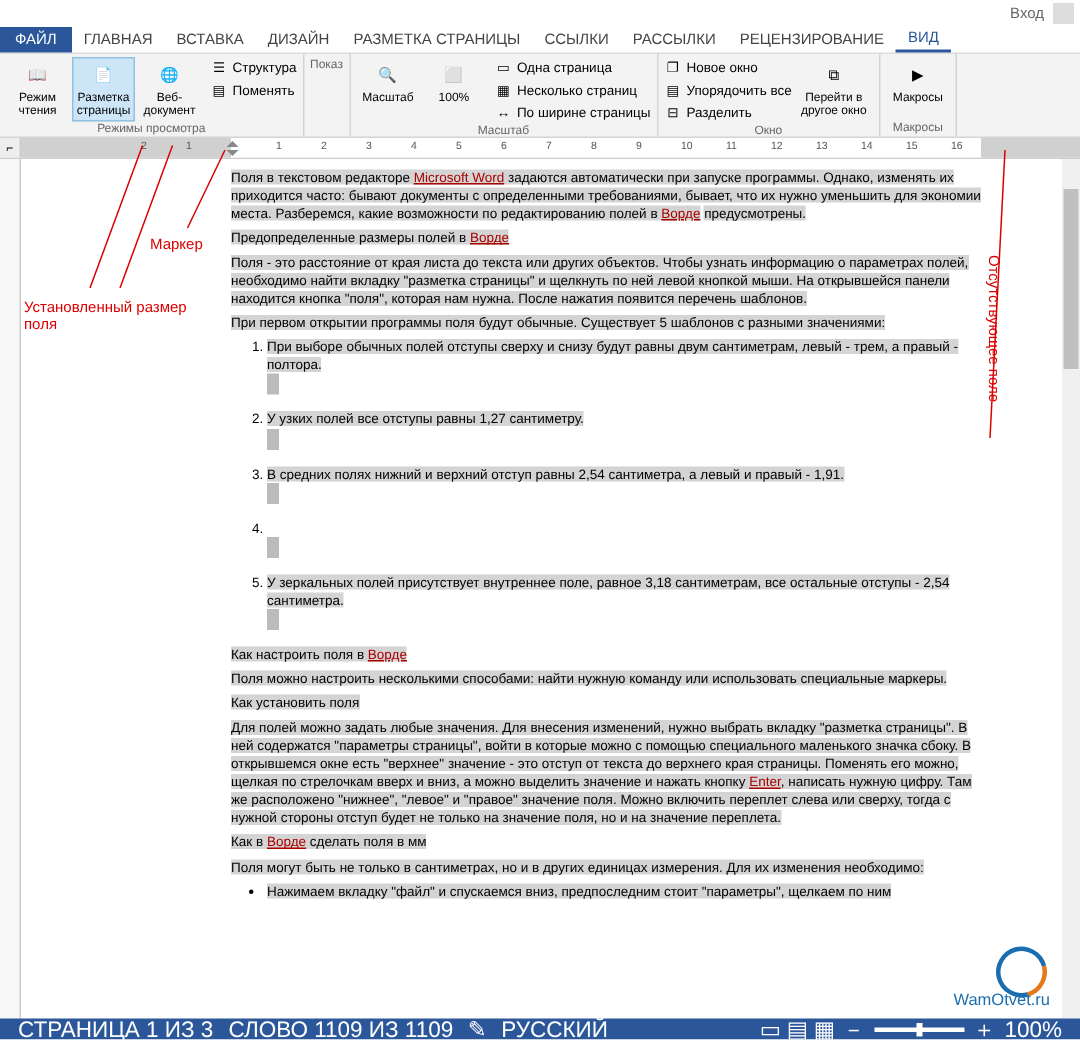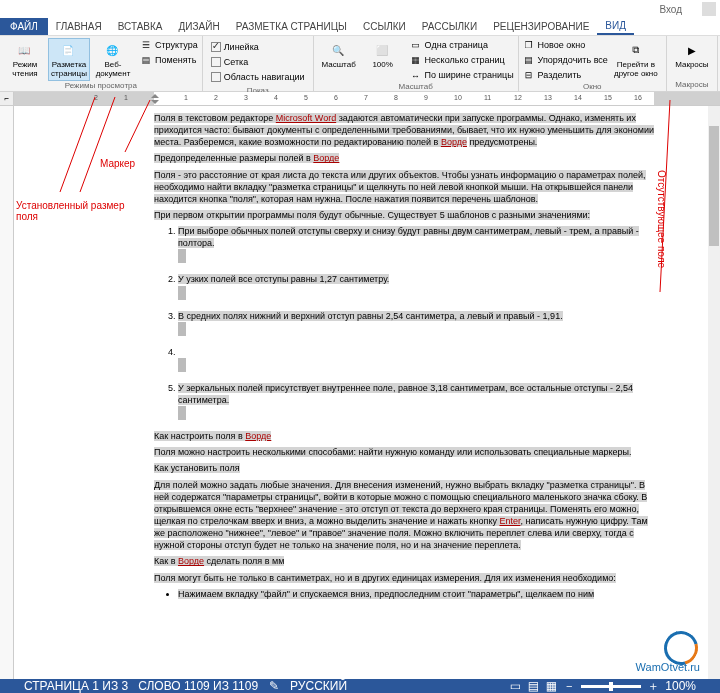--- a/index.html
+++ b/index.html
@@ -1,18 +1,18 @@
 <!DOCTYPE html>
 <html><head>
 <meta charset="utf-8">
 <style>
 * { margin: 0; padding: 0; box-sizing: border-box; font-family: "Segoe UI", Tahoma, sans-serif; }
 body { width: 720px; height: 693px; background: #fff; position: relative; overflow: hidden; font-size: 10px; }
 
-.title-bar { height: 18px; background: #fff; display: flex; justify-content: flex-end; align-items: center; padding: 0 4px; gap: 20px; color: #666; }
+.title-bar { height: 18px; background: #fff; display: flex; justify-content: flex-end; align-items: center; padding: 0 4px; gap: 6px; color: #666; }
 .title-bar .login { font-size: 10px; }
 .title-bar .avatar { width: 14px; height: 14px; background: #ddd; }
 
 .tabs { display: flex; align-items: stretch; background: #fff; height: 18px; border-bottom: 1px solid #ddd; }
 .tab-file { background: #2b579a; color: #fff; padding: 0 10px; display: flex; align-items: center; font-size: 10px; }
 .tab { padding: 0 8px; display: flex; align-items: center; font-size: 10px; color: #444; cursor: pointer; }
 .tab.active { color: #2b579a; border-bottom: 2px solid #2b579a; }
 
 .ribbon { display: flex; background: #f3f3f3; height: 56px; border-bottom: 1px solid #d4d4d4; }
 .group { border-right: 1px solid #d4d4d4; padding: 2px 4px; display: flex; flex-direction: column; justify-content: space-between; }
@@ -43,21 +43,21 @@
 .doc p, .doc li { margin-bottom: 4px; }
 .hl { background: #d4d4d4; }
 .link { color: #a00; text-decoration: underline; }
 ol.doc-list { margin-left: 24px; }
 ol.doc-list li { margin-bottom: 10px; }
 .sel-block { display: inline-block; width: 8px; height: 14px; background: #bbb; vertical-align: middle; margin-right: 4px; }
 
 .annotation { position: absolute; font-size: 10px; color: #d00; pointer-events: none; }
 .ann-line { stroke: #d00; stroke-width: 1; fill: none; }
 
-.status { position: absolute; bottom: 0; left: 0; right: 0; height: 14px; background: #2b579a; color: #fff; display: flex; align-items: center; font-size: 12px; padding: 0 24px; gap: 10px; }
+.status { position: absolute; bottom: 0; left: 0; right: 0; height: 14px; background: #2b579a; color: #fff; display: flex; align-items: center; font-size: 15px; padding: 0 12px; gap: 10px; }
 .status .right { margin-left: auto; display: flex; gap: 6px; align-items: center; }
 .status .icon { width: 12px; height: 12px; display: flex; align-items: center; justify-content: center; }
 
 .scroll-v { position: absolute; right: 0; top: 106px; bottom: 14px; width: 12px; background: #f0f0f0; }
 .scroll-thumb { position: absolute; left: 1px; right: 1px; top: 20px; height: 120px; background: #c0c0c0; }
 
 .watermark { position: absolute; right: 20px; bottom: 20px; font-size: 11px; color: #1a6eb0; }
 .watermark-ring { position:absolute; right:22px; bottom:28px; width:34px; height:34px; border:3px solid; border-color:#1a6eb0 #e67817 #1a6eb0 #1a6eb0; border-radius:50%; transform:rotate(30deg);}
 </style>
 </head>
@@ -103,34 +103,20 @@
         <div class="small-row">
             <span class="mini-icon">▤</span>
             <span>Поменять</span>
           </div>
       </div>
     </div>
     <div class="group-label">Режимы просмотра</div>
   </div>
 
   <div class="group">
-    <div class="group-content col" style="padding:2px 4px">
-      <label class="cbox-row">
-          <span class="cbox checked"></span>
-          <span>Линейка</span>
-        </label>
-      <label class="cbox-row">
-          <span class="cbox"></span>
-          <span>Сетка</span>
-        </label>
-      <label class="cbox-row">
-          <span class="cbox"></span>
-          <span>Область навигации</span>
-        </label>
-    </div>
     <div class="group-label">Показ</div>
   </div>
 
   <div class="group">
     <div class="group-content">
       <div class="big-btn">
         <span class="icon">🔍</span>
         <span class="label">Масштаб</span>
       </div>
       <div class="big-btn">

